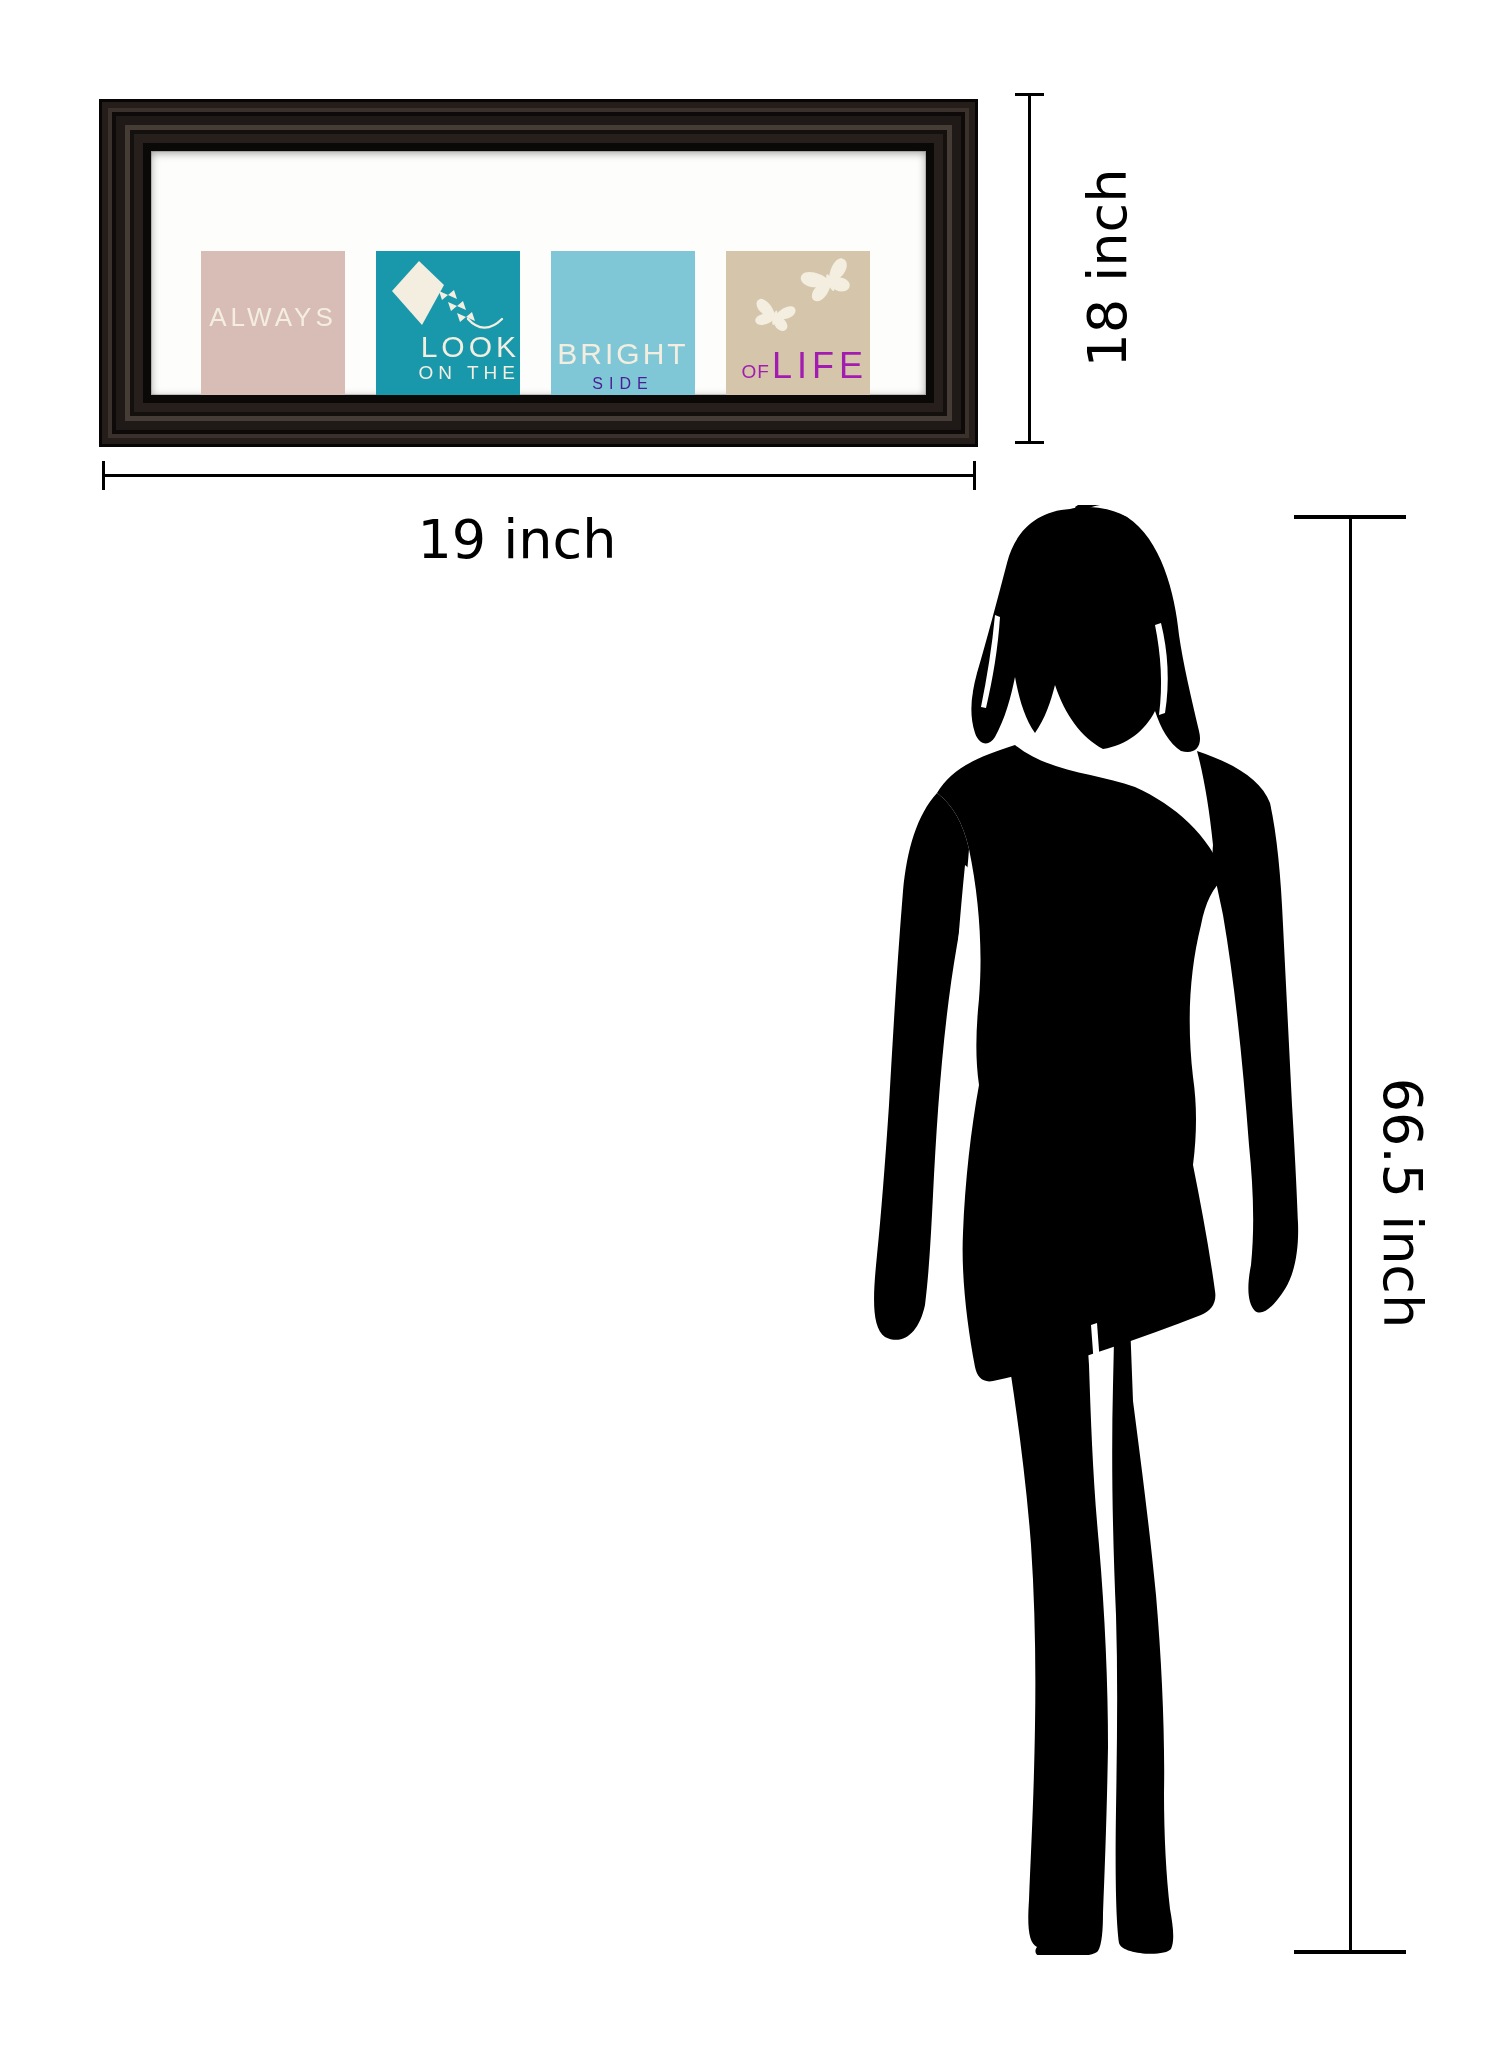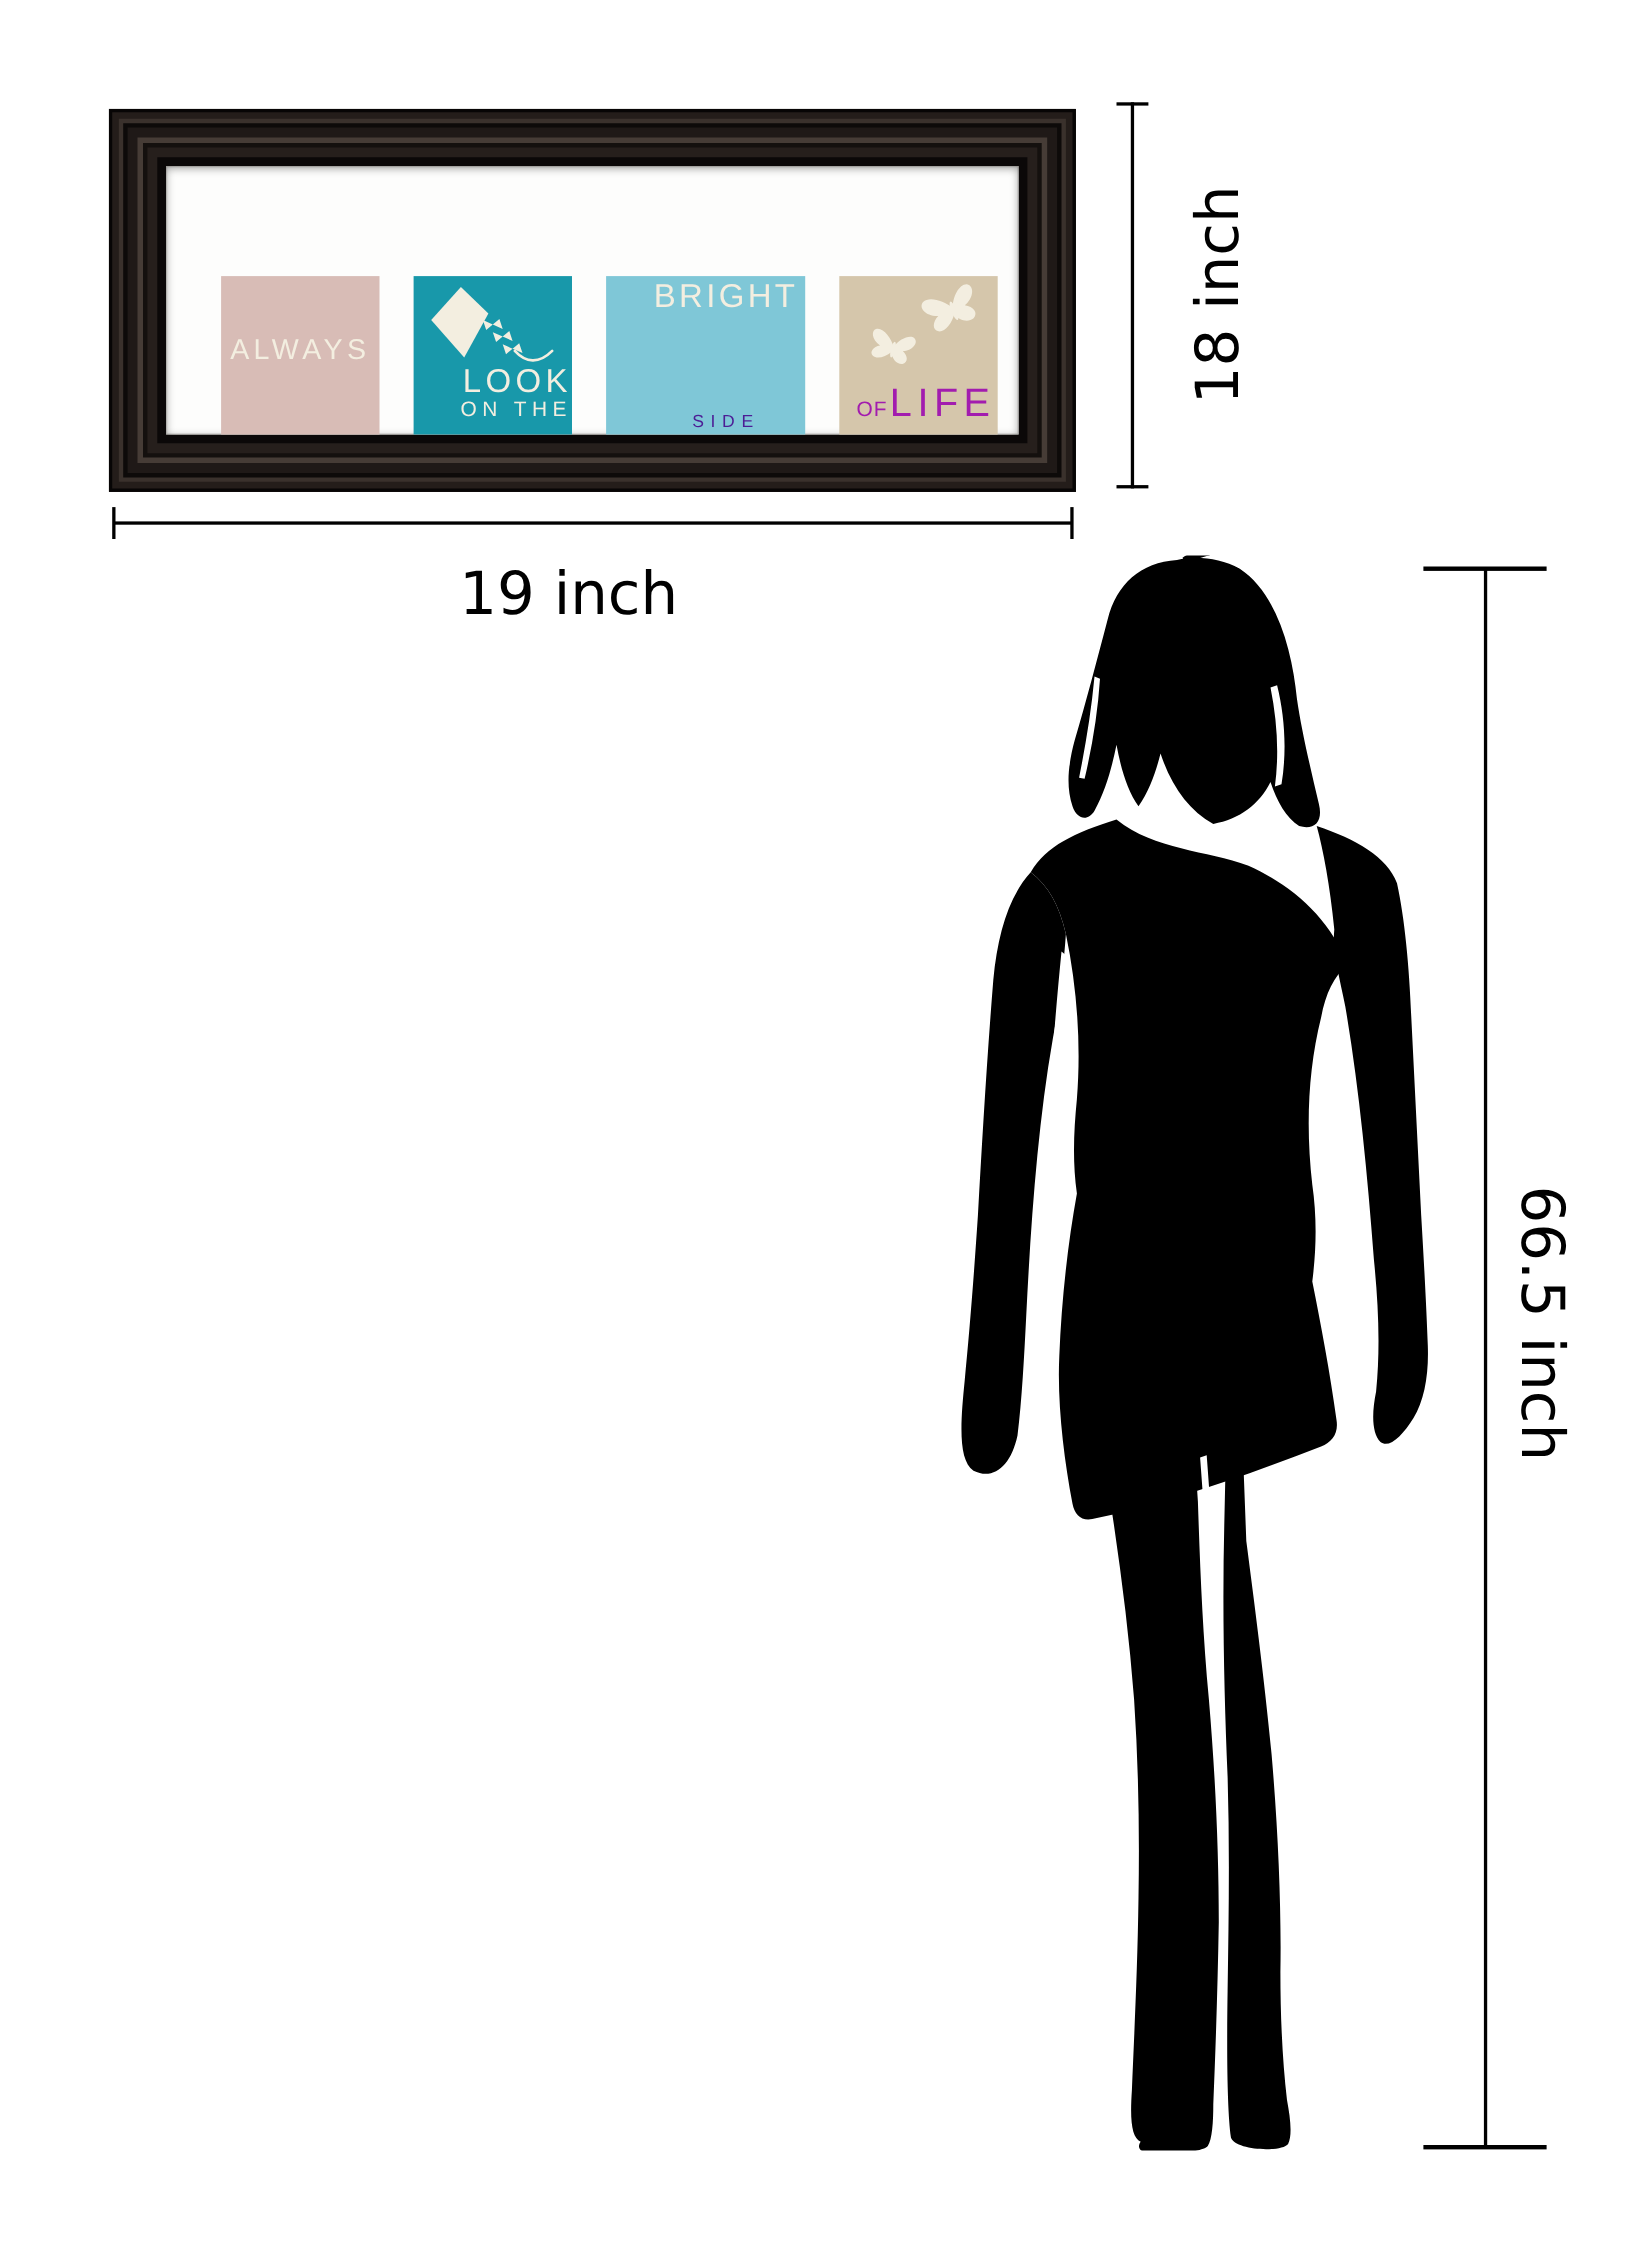--- a/index.html
+++ b/index.html
@@ -23,21 +23,21 @@
        box-shadow:inset 0 2px 8px rgba(0,0,0,.38), inset 0 0 0 1px #d8d6d2;}
   .panel-row{position:absolute;left:50px;top:52px;display:flex;gap:31px;margin-top:48px;}
   .panel{position:relative;width:144px;height:144px;flex:0 0 144px;overflow:hidden;
          font-family:"Liberation Sans",sans-serif;}
   .panel .big{color:#f3eee0;}
   .p-always{display:flex;align-items:center;justify-content:center;}
   .p-always .big{font-size:26px;letter-spacing:4px;transform:translateY(-6px);}
   .p-look .txt{position:absolute;left:0;right:0;bottom:12px;text-align:right;color:#f3eee0;}
   .p-look .l1{font-size:30px;letter-spacing:4px;line-height:32px;}
   .p-look .l2{font-size:19px;letter-spacing:5px;line-height:20px;}
-  .p-bright{display:flex;flex-direction:column;align-items:center;justify-content:space-between;padding-left:37px;}
+  .p-bright{display:flex;flex-direction:column;align-items:center;justify-content:flex-end;}
   .p-bright .l1{font-size:30px;letter-spacing:3px;line-height:34px;color:#f3eee0;transform:translateY(2px);}
   .p-bright .l2{font-size:16px;letter-spacing:6px;line-height:26px;color:#4c1d95;transform:translateY(2px);}
   .p-life .txt{position:absolute;left:10px;right:2px;bottom:8px;display:flex;align-items:baseline;justify-content:flex-end;gap:2px;color:#a21caf;}
   .p-life .sm{font-size:19px;letter-spacing:1px;}
   .p-life .lg{font-size:36px;letter-spacing:5px;}
   .icon-svg{position:absolute;left:0;top:0;}
 
   
   .dim{position:absolute;background:#000;}
   .dim-label{position:absolute;color:#000;font-size:54px;white-space:nowrap;}

